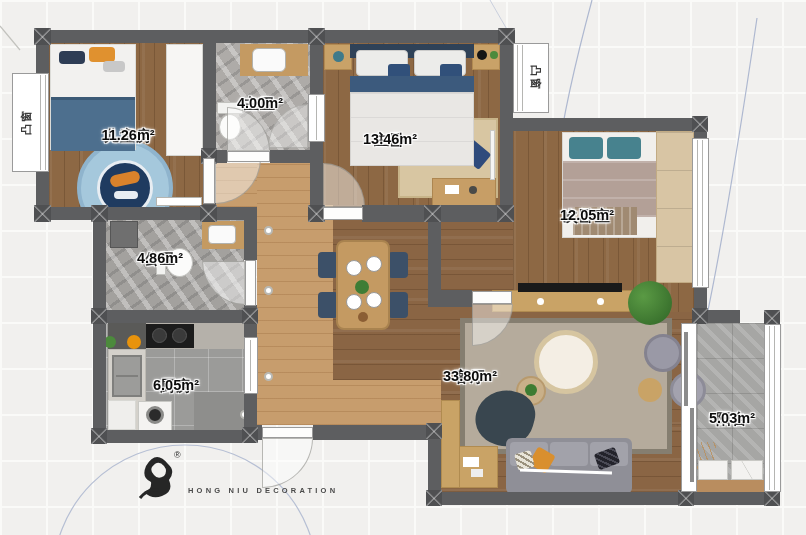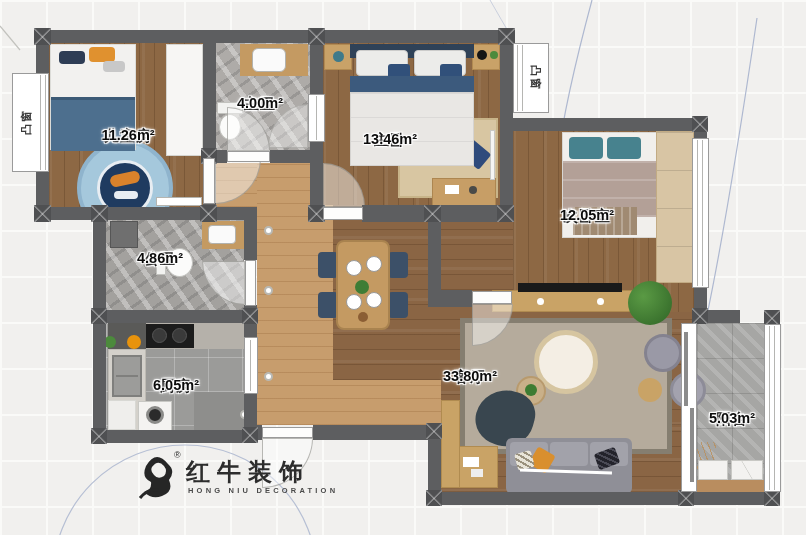--- a/index.html
+++ b/index.html
@@ -324,17 +324,16 @@
     <span class="rn">阳台</span>
     <span class="ra">5.03m²</span>
   </div>
 
   <div id="logo">
     <svg style="left:0;top:4px" width="42" height="46" viewBox="0 0 42 46">
       <path d="M8,12 Q18,-5 30,10 Q38,17 31,26 Q36,38 24,42 Q14,46 6,38 Q14,36 13,28 Q3,24 8,12 Z M14,13 Q20,5 26,12 Q30,17 26,22 Q20,26 16,21 Q12,17 14,13 Z" fill="#262626" fill-rule="evenodd"></path>
       <path d="M2,44 Q10,34 20,36" stroke="#262626" stroke-width="3" fill="none"></path>
     </svg>
     <span class="reg">®</span>
-    <span class="cn">红牛装饰</span>
     <span class="en">HONG NIU DECORATION</span>
   </div>
 
 </div>
 
 </body></html>

